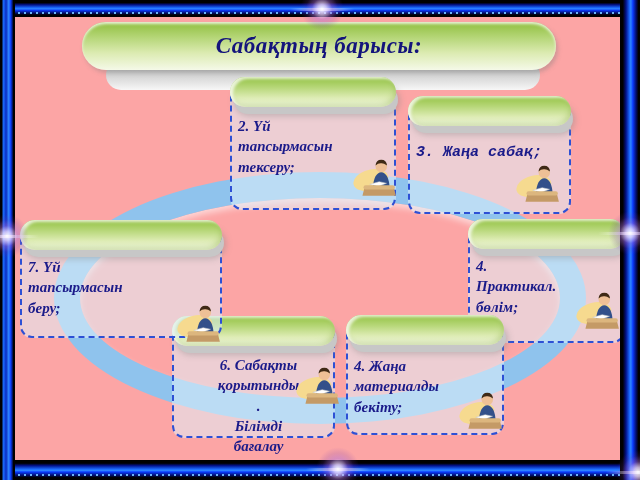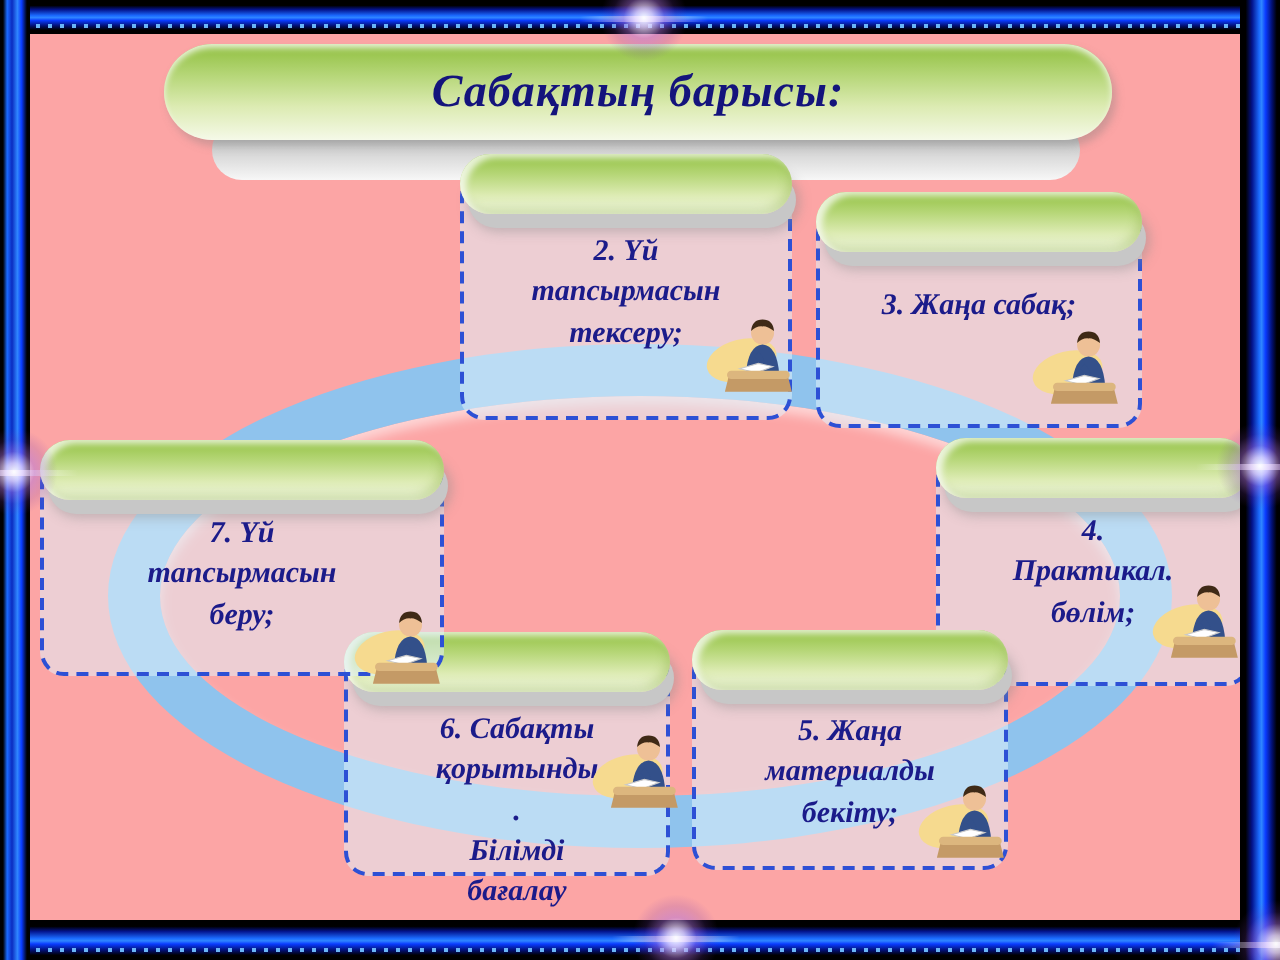--- a/index.html
+++ b/index.html
@@ -60,29 +60,29 @@
     background:rgba(224,241,250,.55);
     border:2px dashed #2d50d5;border-radius:12px;
   }
   .pill{
     position:absolute;left:-2px;right:-2px;top:-11px;height:30px;border-radius:15px;
     background:linear-gradient(180deg,#93c243 0%,#b7d779 35%,#dcebb2 68%,#f3f8e4 100%);
     box-shadow:inset 3px 2px 3px rgba(255,255,255,.75),inset -2px -3px 5px rgba(130,165,60,.30),
                3px 8px 0 -1px #c7c7c7,4px 9px 6px rgba(140,140,140,.45);
   }
   .step-label{
-    position:relative;z-index:2;white-space:pre-line;text-align:center;
+    position:relative;z-index:2;white-space:pre-line;text-align:left;
     font-size:15px;font-weight:bold;font-style:italic;color:#1b1b8a;line-height:1.35;
     padding:30px 6px 0 6px;
   }
   .clip{position:absolute;z-index:3;width:46px;height:42px;}
   
   .s1{left:55px;top:110px;width:162px;height:106px;}  .s1 .step-label{padding-top:36px;}
   .s2{left:230px;top:86px;width:166px;height:124px;}  .s2 .step-label{padding-top:28px;}
-  .s3{left:408px;top:105px;width:163px;height:109px;} .s3 .step-label{padding-top:36px;}
+  .s3{left:408px;top:105px;width:163px;height:109px;} .s3 .step-label{padding-top:36px;font-family:Liberation Mono, monospace;}
   .s4{left:468px;top:228px;width:157px;height:115px;} .s4 .step-label{padding-top:26px;}
   .s5{left:346px;top:324px;width:158px;height:111px;} .s5 .step-label{padding-top:30px;}
   .s6{left:172px;top:325px;width:163px;height:113px;} .s6 .step-label{text-align:center;padding:28px 4px 0 14px;}
   .s7{left:20px;top:229px;width:202px;height:109px;}  .s7 .step-label{padding-top:26px;}
   .c1{right:2px;bottom:2px;}
   .c2{right:-4px;bottom:10px;}
   .c3{right:8px;bottom:8px;}
   .c4{right:2px;bottom:10px;}
   .c5{right:-2px;bottom:2px;}
   .c6{right:-8px;bottom:30px;}
@@ -148,21 +148,21 @@
         <path d="M25 20 q3 3 2.5 6" stroke="#33508a" stroke-width="3" fill="none"></path>
         <circle cx="26.5" cy="26.5" r="1.6" fill="#eec096"></circle>
         <path d="M17 27 l9 -2.5 l7 1.5 l-8 3 z" fill="#ffffff" stroke="#c9c9c9" stroke-width="0.5"></path>
         <path d="M12 30 L40 30 L42 38 L10 38 Z" fill="#c49a66"></path>
         <rect x="11" y="28" width="30" height="4" rx="2" fill="#dcb67e"></rect>
       </svg>
   </div>
 
   <div class="step s5">
     <div class="pill"></div>
-    <div class="step-label">5. Жаңа
+    <div class="step-label">4. Жаңа
 материалды
 бекіту;</div>
     <svg class="clip c5" viewBox="0 0 44 40">
         <ellipse cx="18" cy="23" rx="17" ry="10" fill="#f6da8f" transform="rotate(-14 18 23)"></ellipse>
         <circle cx="28" cy="10" r="5.5" fill="#eec096"></circle>
         <path d="M22.5 9 Q23 3.5 28 3.5 Q33 3.5 33.5 9 Q30 6.5 28 6.8 Q25 6.5 22.5 9 Z" fill="#3f2a16"></path>
         <path d="M20 30 Q21 16 28 15.5 Q35 16 36 30 Z" fill="#33508a"></path>
         <path d="M25 20 q3 3 2.5 6" stroke="#33508a" stroke-width="3" fill="none"></path>
         <circle cx="26.5" cy="26.5" r="1.6" fill="#eec096"></circle>
         <path d="M17 27 l9 -2.5 l7 1.5 l-8 3 z" fill="#ffffff" stroke="#c9c9c9" stroke-width="0.5"></path>

